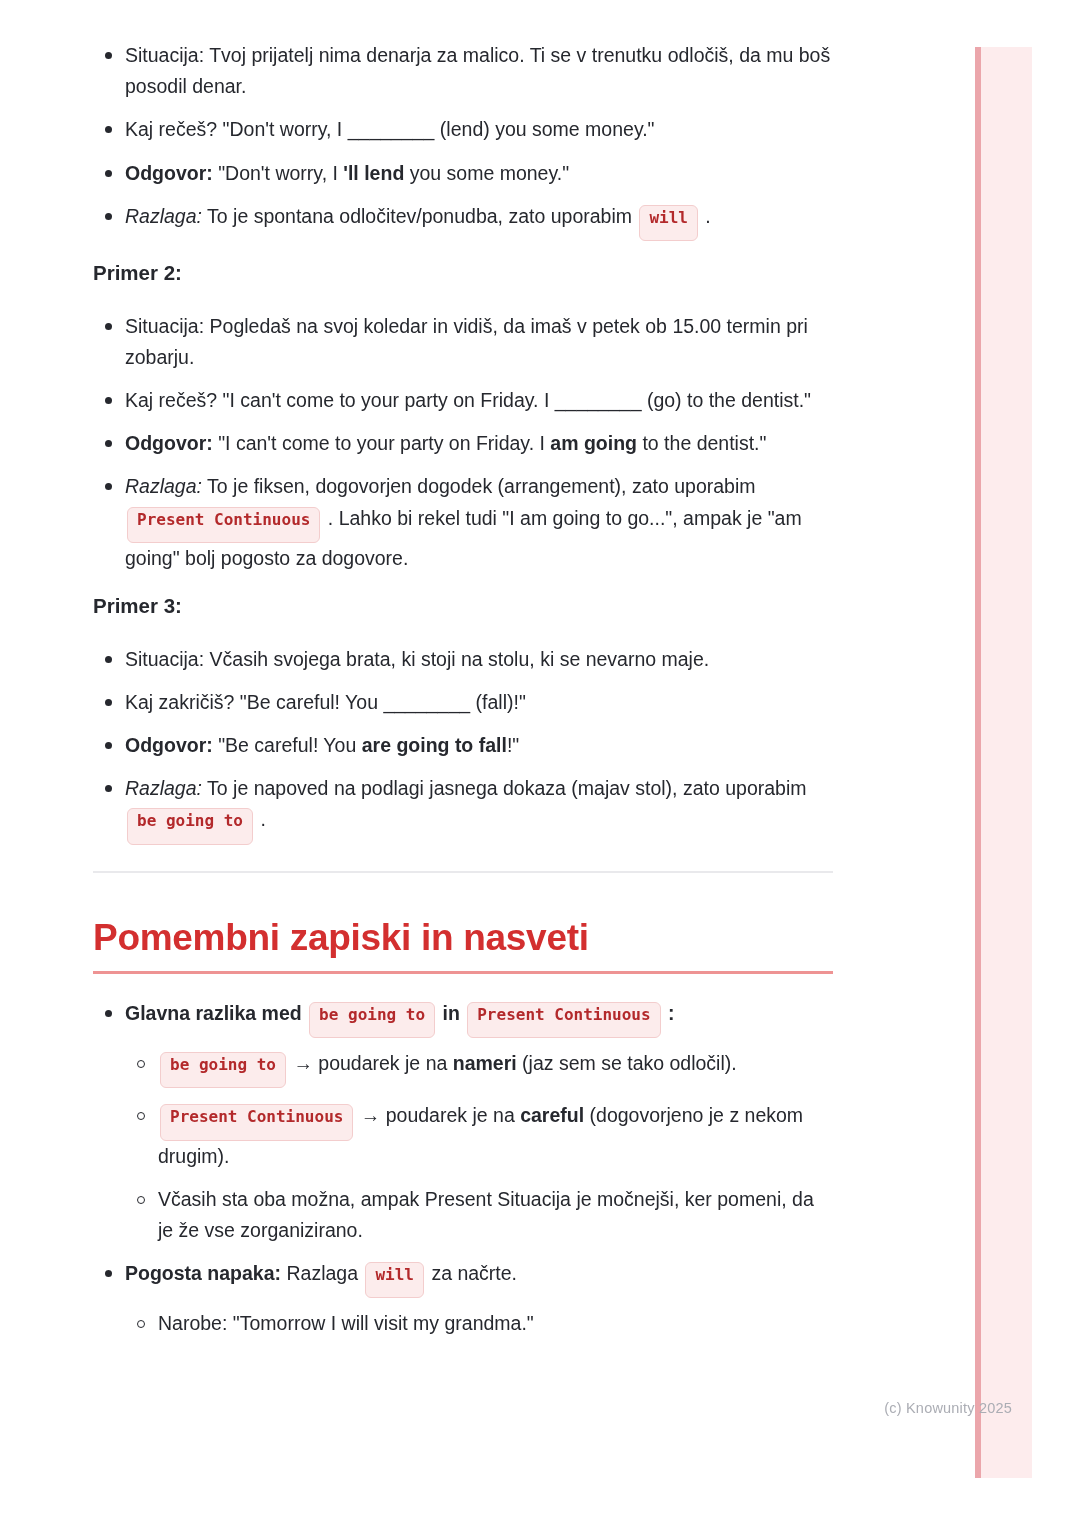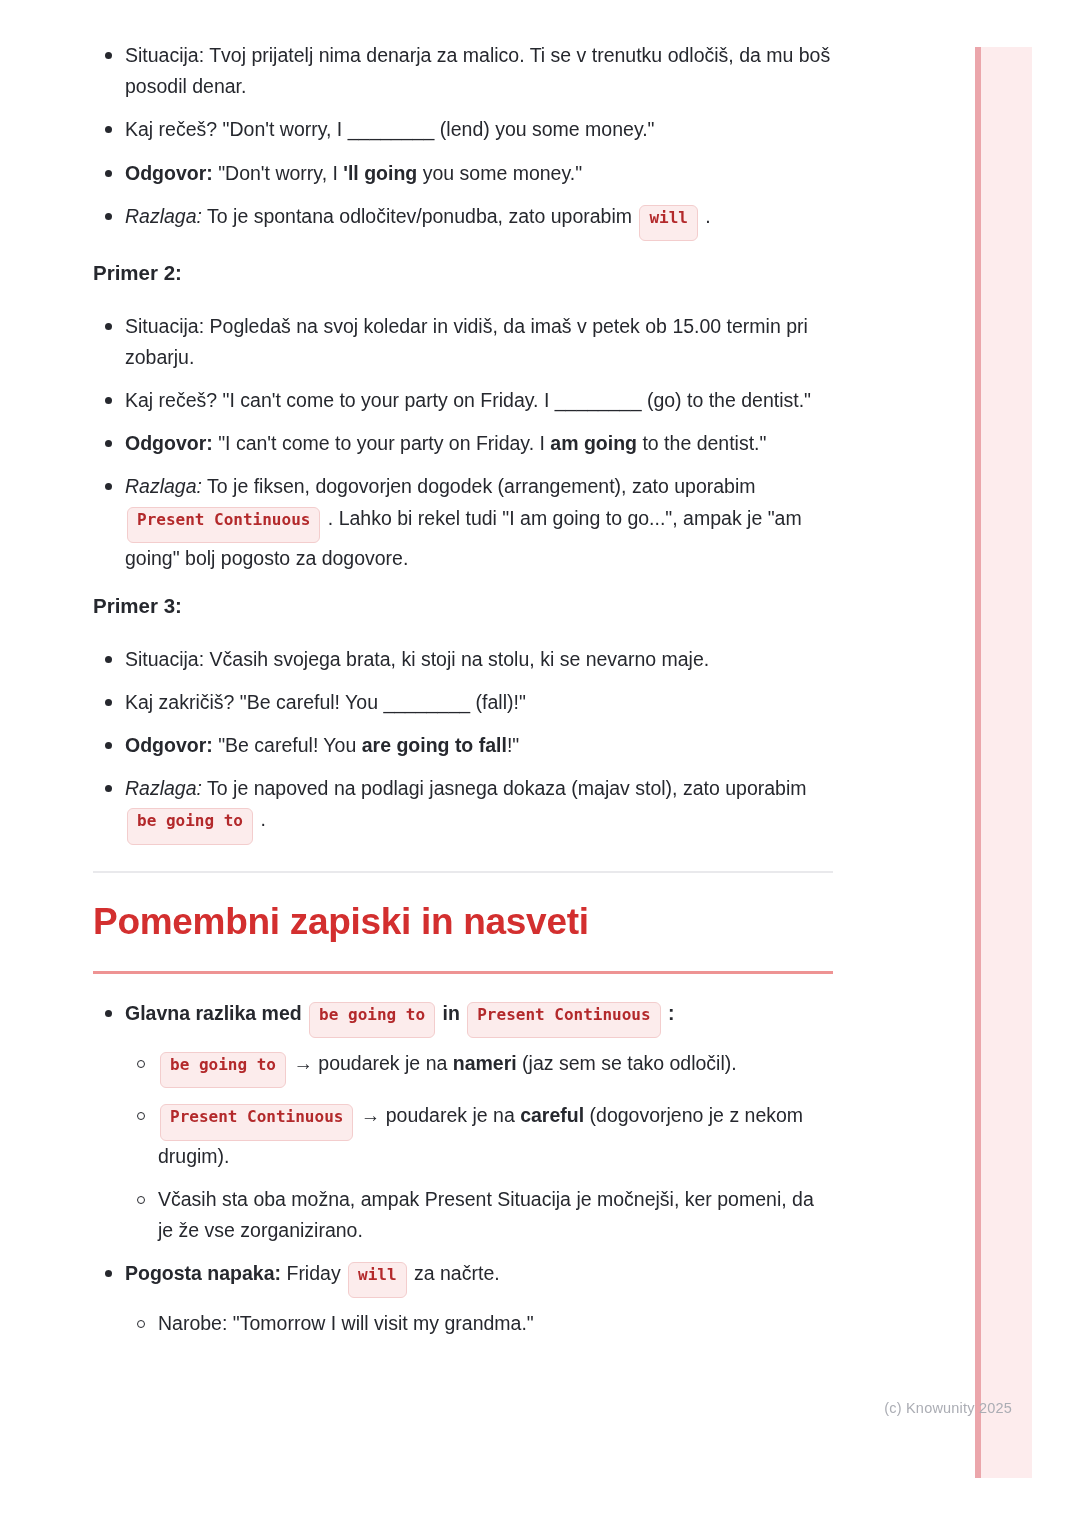--- a/index.html
+++ b/index.html
@@ -48,21 +48,21 @@
     color:var(--badge-text);background:var(--badge-bg);
     border:1px solid var(--badge-border);border-radius:6px;
     padding:2px 9px 13px;margin:0 2px;white-space:nowrap;display:inline-block;
   }
   h3.section-heading{
     font-size:20.5px;font-weight:700;color:var(--body-text);
     margin:18px 0 24px 0;line-height:1.35;
   }
   h1.page-title{
     font-size:37px;font-weight:700;color:var(--accent-red);
-    margin:28px 0 24px 0;padding-bottom:28px;line-height:1.15;
+    margin:44px 0 24px 0;padding-bottom:12px;line-height:1.15;
     border-bottom:3px solid var(--heading-underline);
     letter-spacing:-0.3px;
   }
   hr.section-divider{
     border:none;border-top:2px solid var(--divider);
     margin:26px 0 0 0;
   }
   .side-accent-bar{
     position:absolute;left:975px;top:47px;width:51px;height:1431px;
     background:var(--sidebar-fill);
@@ -74,21 +74,21 @@
     font-size:14.5px;color:var(--footer-text);letter-spacing:0.2px;
   }
 </style>
 </head>
 <body>
 
 <main class="content">
     <ul class="lvl1">
       <li class="li1"><span>Situacija: Tvoj prijatelj nima denarja za malico. Ti se v trenutku odločiš, da mu boš posodil denar.</span></li>
       <li class="li1"><span>Kaj rečeš? "Don't worry, I ________ (lend) you some money."</span></li>
-      <li class="li1"><strong>Odgovor:</strong><span> "Don't worry, I </span><strong>'ll going</strong><span> you some money."</span></li>
+      <li class="li1"><strong>Odgovor:</strong><span> "Don't worry, I </span><strong>'ll lend</strong><span> you some money."</span></li>
       <li class="li1"><em>Razlaga:</em><span> To je spontana odločitev/ponudba, zato uporabim </span><code class="badge">will</code><span> .</span></li>
     </ul>
     <h3 class="section-heading">Primer 2:</h3>
     <ul class="lvl1">
       <li class="li1"><span>Situacija: Pogledaš na svoj koledar in vidiš, da imaš v petek ob 15.00 termin pri zobarju.</span></li>
       <li class="li1"><span>Kaj rečeš? "I can't come to your party on Friday. I ________ (go) to the dentist."</span></li>
       <li class="li1"><strong>Odgovor:</strong><span> "I can't come to your party on Friday. I </span><strong>am going</strong><span> to the dentist."</span></li>
       <li class="li1"><em>Razlaga:</em><span> To je fiksen, dogovorjen dogodek (arrangement), zato uporabim </span><code class="badge">Present Continuous</code><span> . Lahko bi rekel tudi "I am going to go...", ampak je "am going" bolj pogosto za dogovore.</span></li>
     </ul>
     <h3 class="section-heading">Primer 3:</h3>
@@ -99,21 +99,21 @@
       <li class="li1"><em>Razlaga:</em><span> To je napoved na podlagi jasnega dokaza (majav stol), zato uporabim </span><code class="badge">be going to</code><span> .</span></li>
     </ul>
     <hr class="section-divider">
     <h1 class="page-title">Pomembni zapiski in nasveti</h1>
     <ul class="lvl1">
       <li class="li1"><strong>Glavna razlika med </strong><code class="badge">be going to</code><strong> in </strong><code class="badge">Present Continuous</code><strong> :</strong><ul class="lvl2">
           <li class="li2"><code class="badge">be going to</code><span> → poudarek je na </span><strong>nameri</strong><span> (jaz sem se tako odločil).</span></li>
           <li class="li2"><code class="badge">Present Continuous</code><span> → poudarek je na </span><strong>careful</strong><span> (dogovorjeno je z nekom drugim).</span></li>
           <li class="li2"><span>Včasih sta oba možna, ampak Present Situacija je močnejši, ker pomeni, da je že vse zorganizirano.</span></li>
         </ul></li>
-      <li class="li1"><strong>Pogosta napaka:</strong><span> Friday </span><code class="badge">will</code><span> za načrte.</span><ul class="lvl2">
+      <li class="li1"><strong>Pogosta napaka:</strong><span> Razlaga </span><code class="badge">will</code><span> za načrte.</span><ul class="lvl2">
           <li class="li2"><span>Narobe: "Tomorrow I will visit my grandma."</span></li>
         </ul></li>
     </ul>
   </main>
 
 <div class="side-accent-bar"></div>
 
 <div class="copyright">(c) Knowunity 2025</div>
 
 </body></html>

